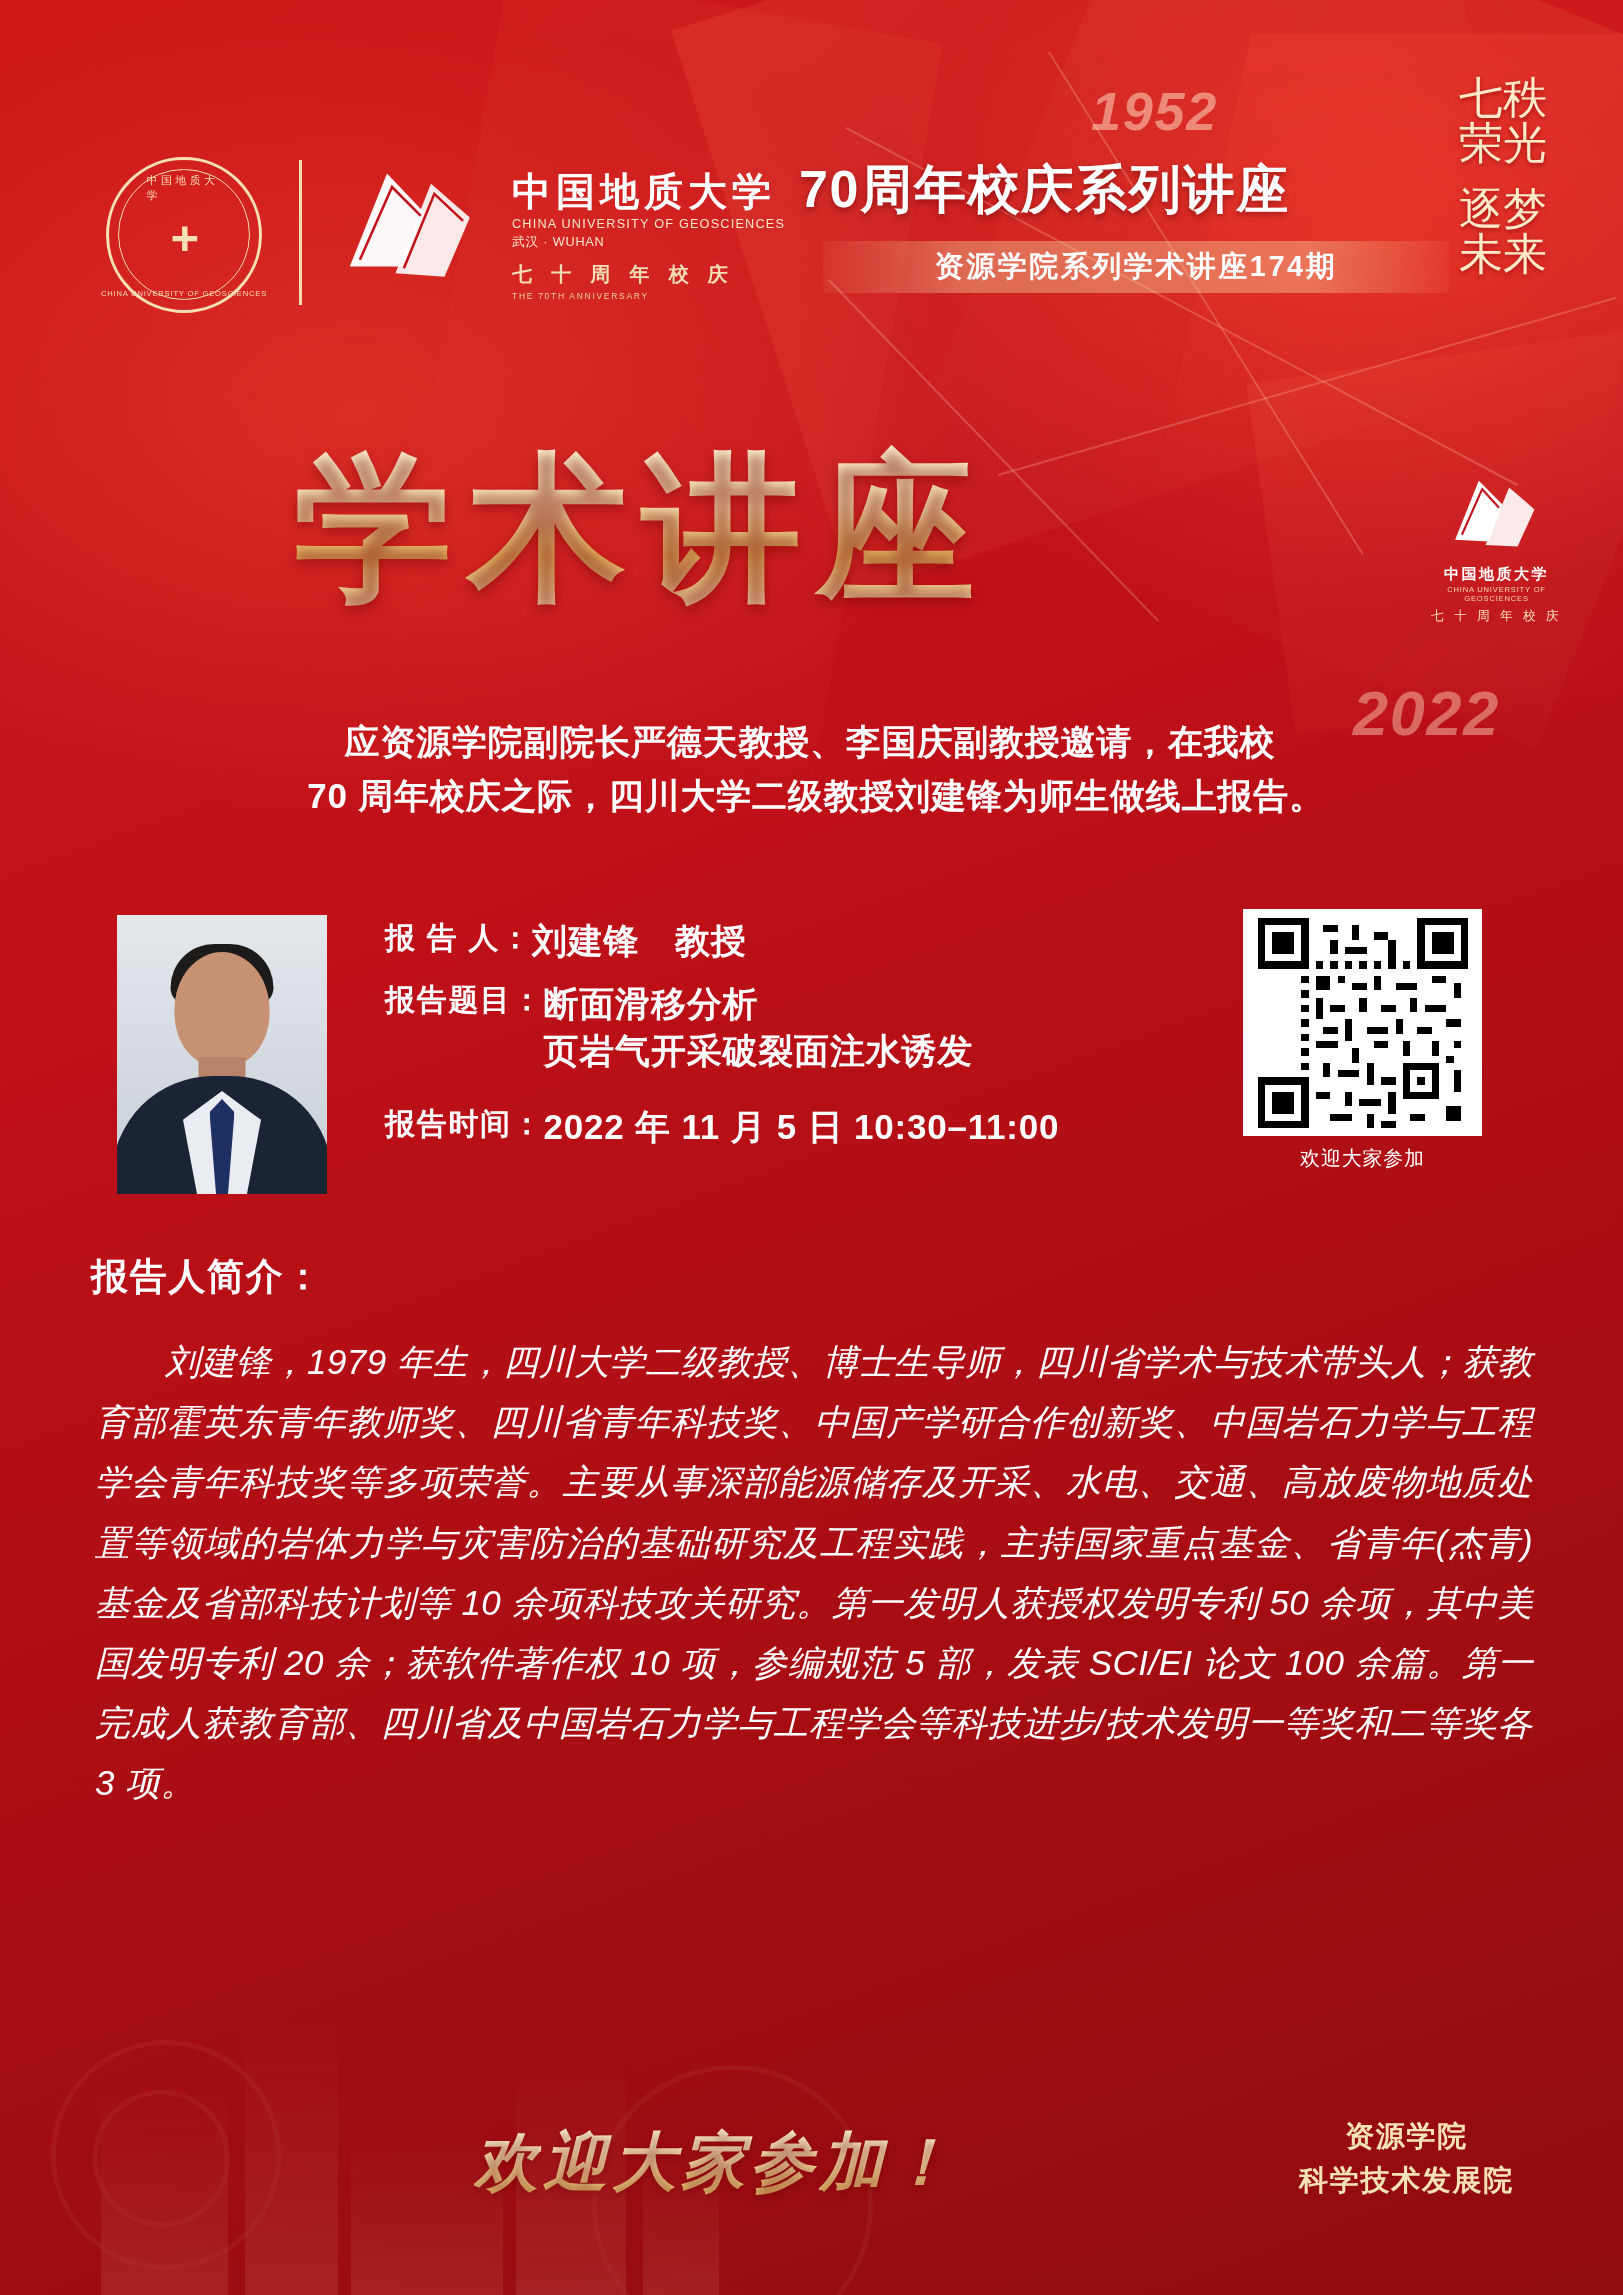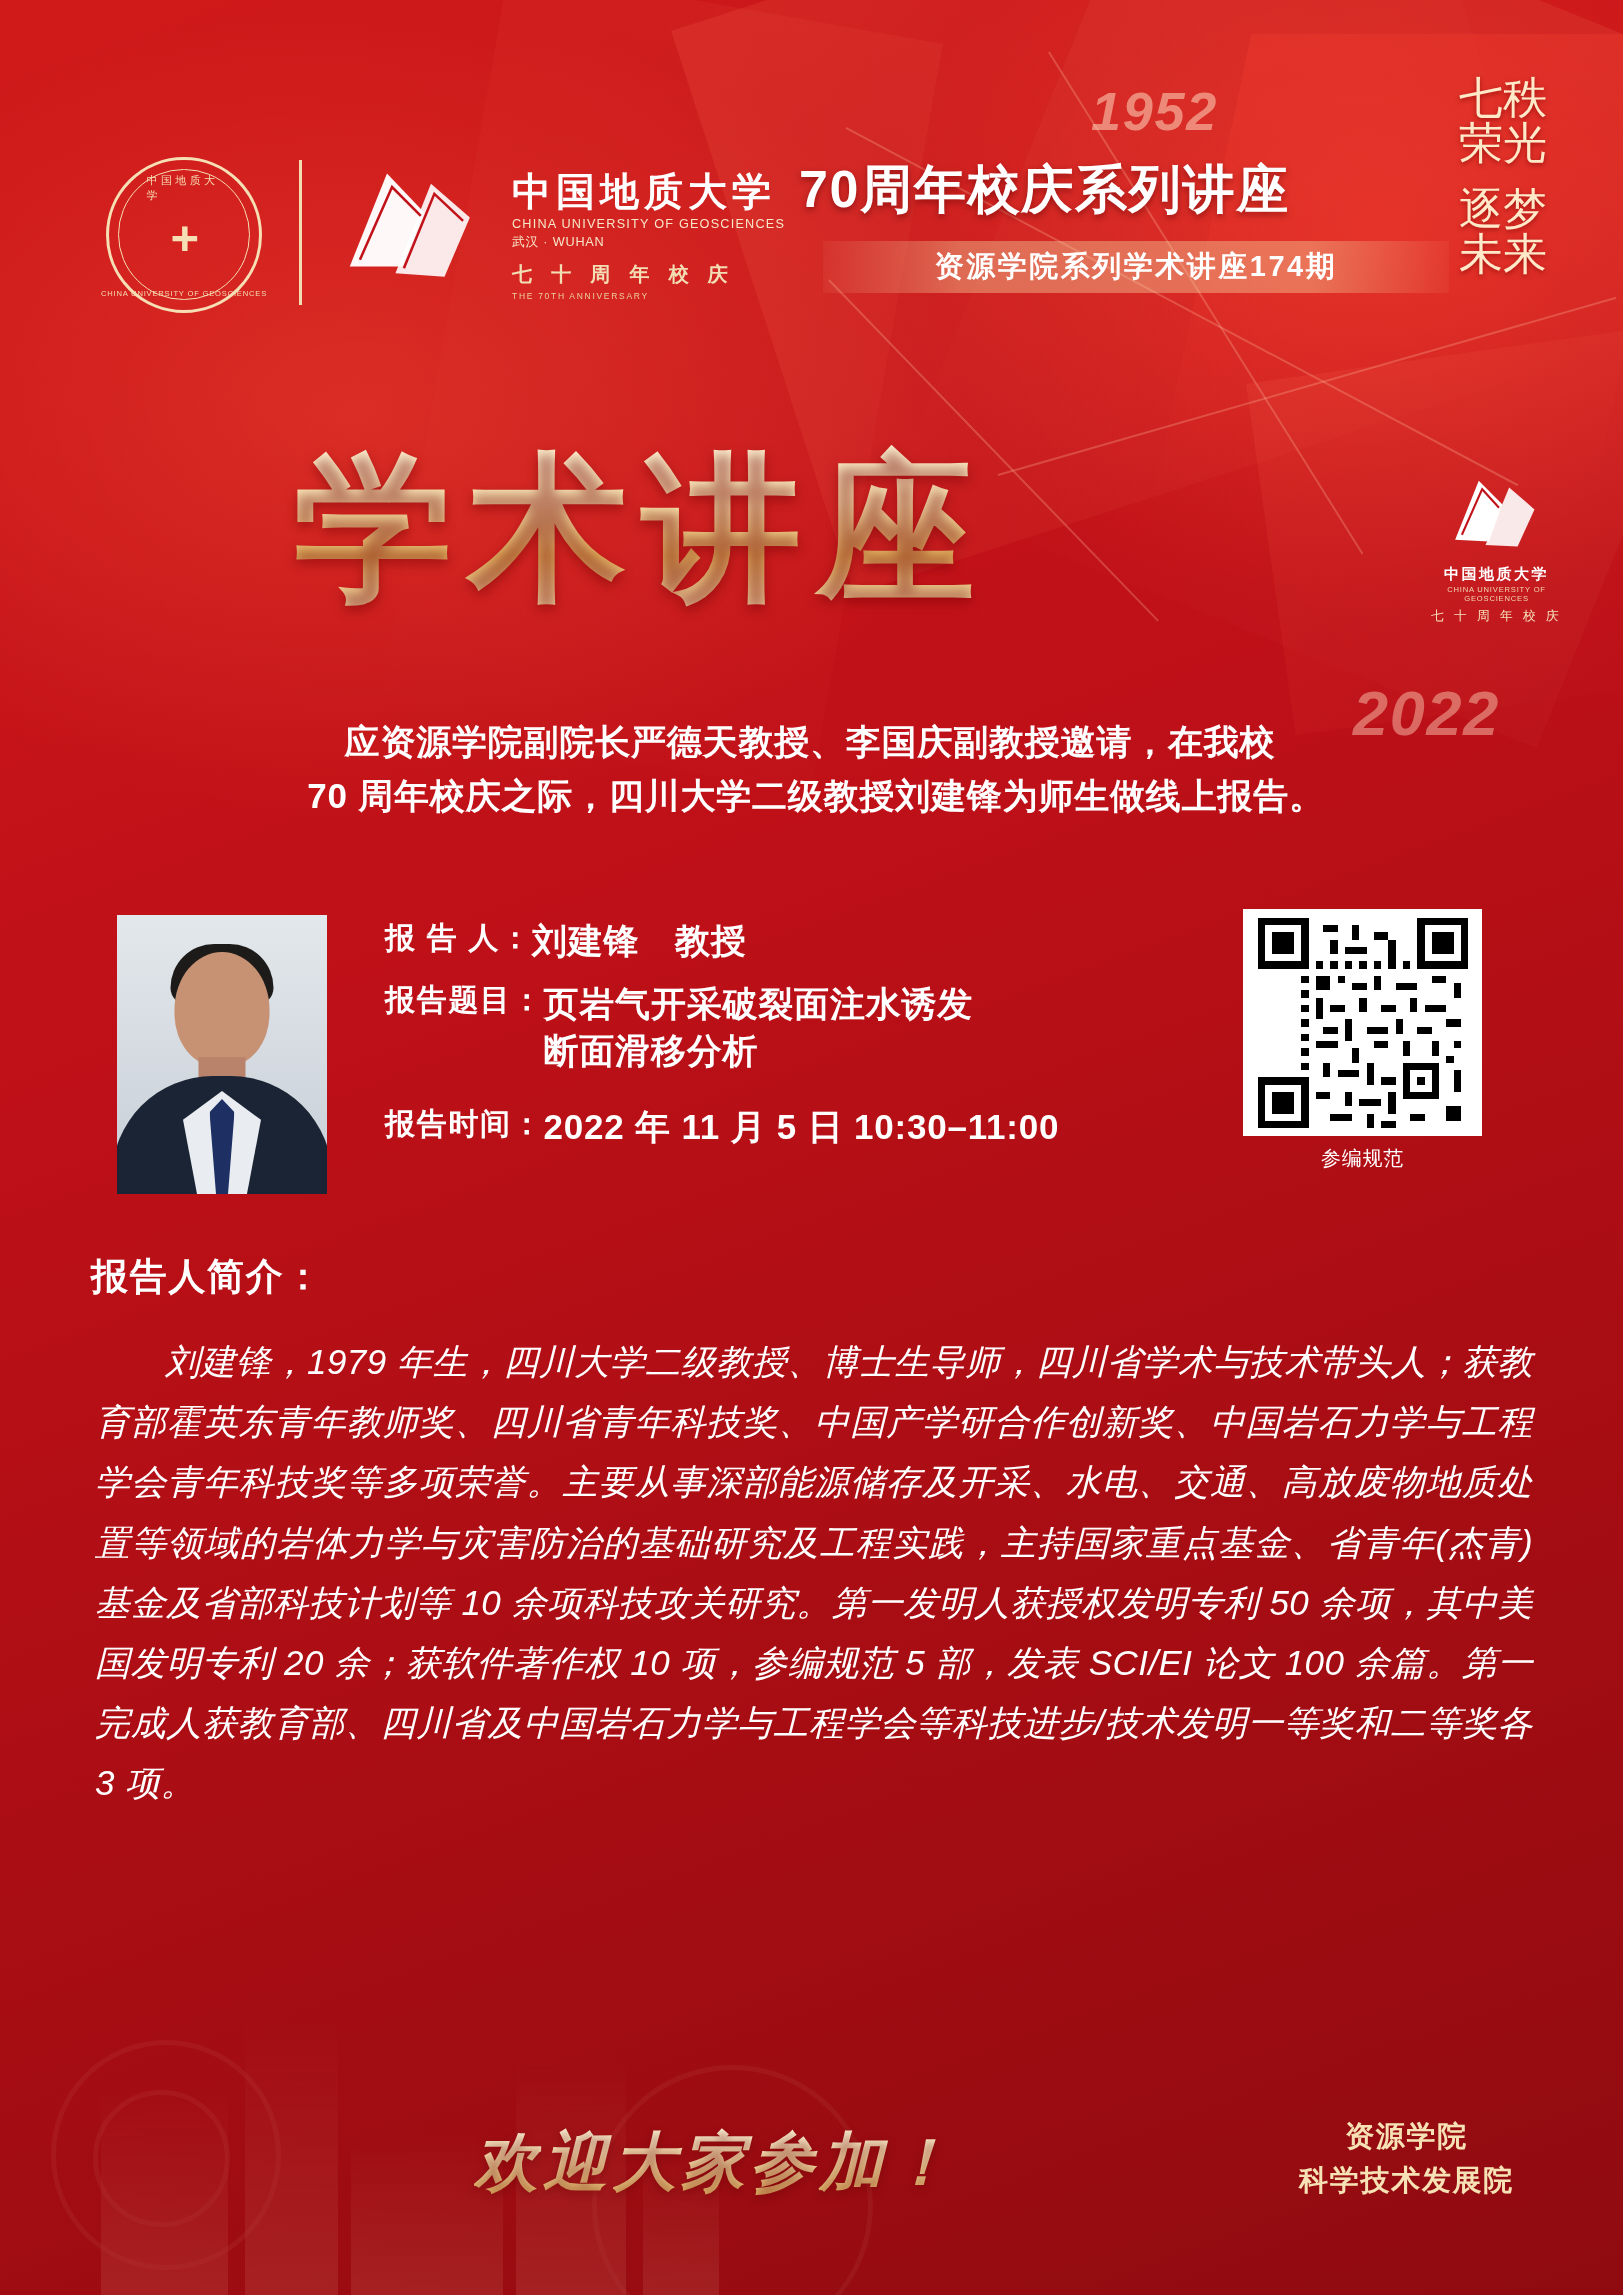--- a/index.html
+++ b/index.html
@@ -241,22 +241,22 @@
   </div>
 
   <div class="speaker">
     <div class="row">
       <div class="lab">报 告 人：</div>
       <div class="val">刘建锋　教授</div>
     </div>
     <div class="row">
       <div class="lab">报告题目：</div>
       <div class="val title-val">
+        <div>断面滑移分析</div>
         <div>页岩气开采破裂面注水诱发</div>
-        <div>断面滑移分析</div>
       </div>
     </div>
     <div class="row time-row">
       <div class="lab">报告时间：</div>
       <div class="val">2022 年 11 月 5 日  10:30–11:00</div>
     </div>
   </div>
 
   <div class="qr">
     <div class="box">
@@ -345,21 +345,21 @@
           <rect x="10" y="27" width="3" height="1"></rect>
             <rect x="15" y="27" width="1" height="2"></rect>
           <rect x="17" y="28" width="2" height="1"></rect>
             <rect x="21" y="27" width="2" height="1"></rect>
           <rect x="26" y="26" width="2" height="2"></rect>
             <rect x="27" y="21" width="1" height="3"></rect>
           <rect x="26" y="19" width="1" height="1"></rect>
         </g>
       </svg>
     </div>
-    <div class="cap">参编规范</div>
+    <div class="cap">欢迎大家参加</div>
   </div>
 
   <div class="bio-title">报告人简介：</div>
   <div class="bio">
     <p>刘建锋，1979 年生，四川大学二级教授、博士生导师，四川省学术与技术带头人；获教育部霍英东青年教师奖、四川省青年科技奖、中国产学研合作创新奖、中国岩石力学与工程学会青年科技奖等多项荣誉。主要从事深部能源储存及开采、水电、交通、高放废物地质处置等领域的岩体力学与灾害防治的基础研究及工程实践，主持国家重点基金、省青年(杰青)基金及省部科技计划等 10 余项科技攻关研究。第一发明人获授权发明专利 50 余项，其中美国发明专利 20 余；获软件著作权 10 项，参编规范 5 部，发表 SCI/EI 论文 100 余篇。第一完成人获教育部、四川省及中国岩石力学与工程学会等科技进步/技术发明一等奖和二等奖各 3 项。</p>
   </div>
 
   <div class="welcome">欢迎大家参加！</div>
   <div class="org">
     <div>资源学院</div>

